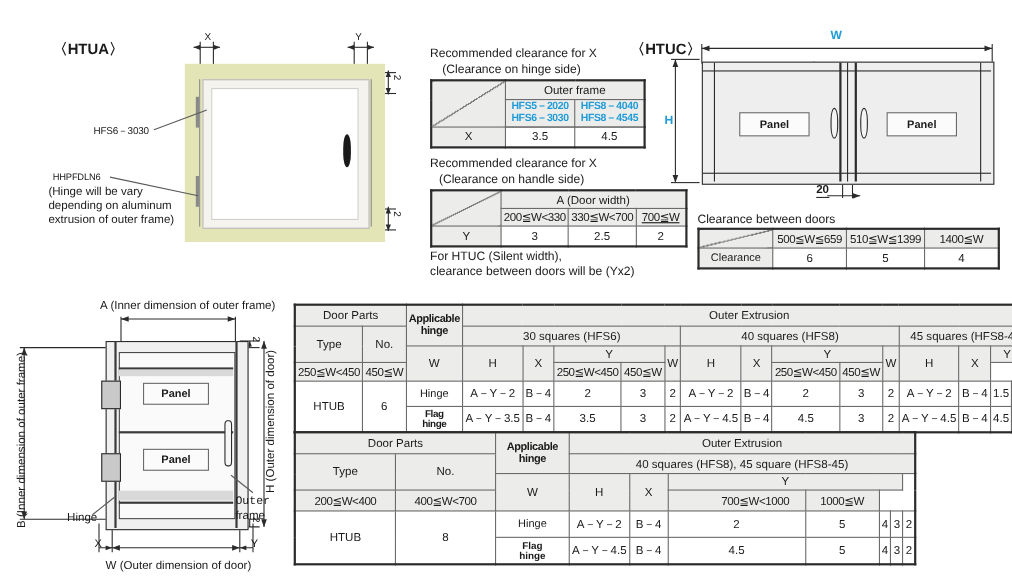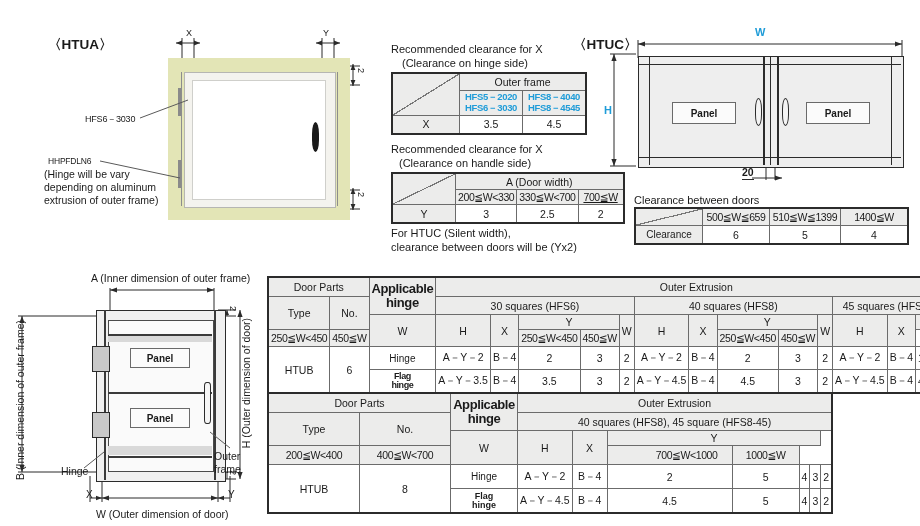--- a/index.html
+++ b/index.html
@@ -44,21 +44,21 @@
   .tbl{border:2px solid #2b2b2b;}
   .hdr{background:#ececeb !important;font-weight:bold;}
   .hdr-g{background:#ececeb !important;}
   .blue{color:#1f9cd8;font-weight:bold;font-size:9.5px;letter-spacing:-0.3px;}
   .diag{
     background:
       linear-gradient(to bottom right, rgba(0,0,0,0) calc(50% - 0.6px), #777 calc(50% - 0.6px), #777 calc(50% + 0.6px), rgba(0,0,0,0) calc(50% + 0.6px))
       ,#ececeb !important;
   }
   .sm{font-size:8.5px;letter-spacing:-0.4px;}
-  .xsm{font-size:13px;letter-spacing:-0.4px;}
+  .xsm{font-size:10px;letter-spacing:-0.4px;}
   .b{font-weight:bold;}
   .big{font-size:14px;font-weight:bold;}
   .gr{background:#ececeb !important;}
 
   
   .ln{position:absolute;background:#3a3a3a;}
   .hl{height:1px;}
   .vl{width:1px;}
   .frameY{background:#e3e5b6;position:absolute;}
   .doorW{background:#f4f3ee;position:absolute;}
@@ -330,21 +330,21 @@
   </div>
 
   <div class="abs t9 vert-cw" style="left:228px;top:306px;">2</div>
   <div class="abs t9 vert-cw" style="left:228px;top:470px;">2</div>
   <div class="abs t" style="left:86px;top:489px;font-size:10px;">X</div>
   <div class="abs t" style="left:228px;top:489px;font-size:10px;">Y</div>
   <div class="abs t" style="left:61px;top:465px;">Hinge</div>
   <svg class="abs" style="left:84px;top:452px;" width="28" height="20">
     <line x1="0" y1="16" x2="20" y2="0" stroke="#5a5a5a" stroke-width="1"></line>
   </svg>
-  <div class="abs t" style="left:214px;top:450px;">Outer</div>
+  <div class="abs t" style="left:214px;top:450px;font-family:Liberation Mono, monospace;">Outer</div>
   <div class="abs t" style="left:214px;top:463px;">frame</div>
   <svg class="abs" style="left:208px;top:432px;" width="26" height="20">
     <line x1="22" y1="16" x2="2" y2="0" stroke="#5a5a5a" stroke-width="1"></line>
   </svg>
 
   <table class="tbl abs" style="left:267px;top:276px;">
     <tbody>
         <tr>
       <td class="hdr" colspan="2" style="width:68px;height:16px;">Door Parts</td>
       <td class="hdr-g" rowspan="2" style="width:44px;line-height:1.1;">

